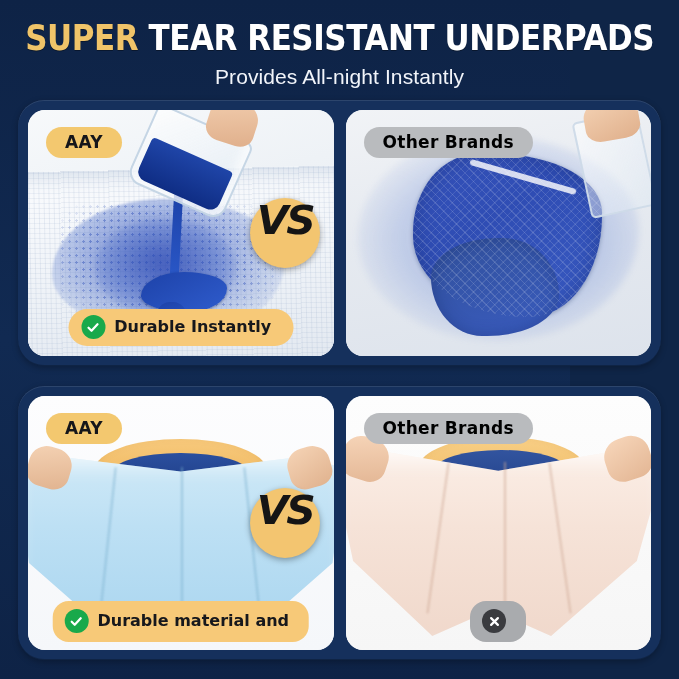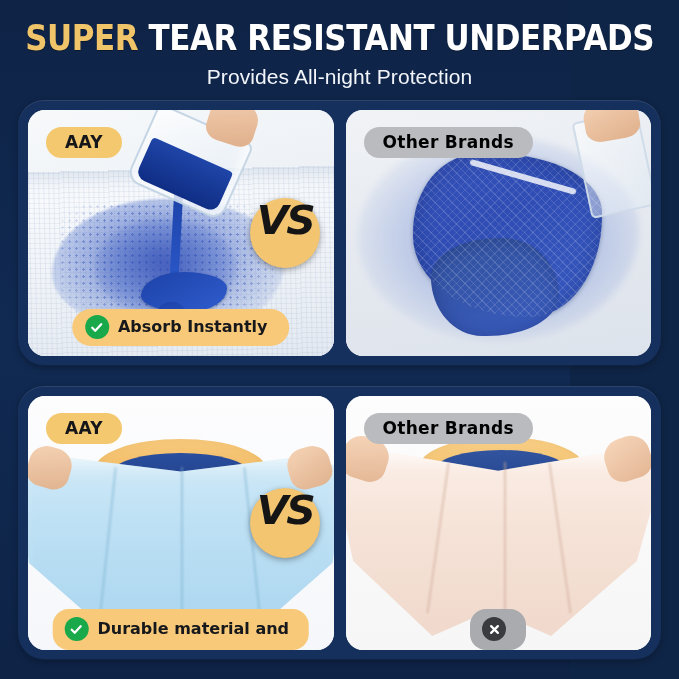--- a/index.html
+++ b/index.html
@@ -267,21 +267,21 @@
     display: flex; align-items: center; gap: 9px;
     padding: 6px 22px 7px 13px;
     border-radius: 999px;
     white-space: nowrap;
     font-family: "DejaVu Sans", sans-serif;
     font-size: 16px; font-weight: 700; color: #17181c;
     line-height: 1.18;
   }
   .result.gold { background: #f7c978; }
   .result.grey { background: #a9abae; color: #242528; }
-  .result.two { border-radius: 16px; padding: 8px 20px 9px 12px; bottom: 0; }
+  .result.two { border-radius: 16px; padding: 8px 20px 9px 12px; bottom: 8px; }
   .result .txt { display: flex; flex-direction: column; }
 
   .ico { width: 24px; height: 24px; border-radius: 50%; flex: 0 0 24px;
          display: flex; align-items: center; justify-content: center; }
   .ico.ok { background: #19a94b; }
   .ico.no { background: #3a3b3f; }
   .ico svg { display: block; }
 
   
   .vs {
@@ -301,21 +301,21 @@
   #vs1 { top: 233px; }
   #vs2 { top: 523px; }
 </style>
 </head>
 <body>
 
 <div class="page">
 
   <div class="header">
     <div class="title"><span class="hl">SUPER</span> <span>TEAR RESISTANT UNDERPADS</span></div>
-    <div class="subtitle">Provides All-night Protection</div>
+    <div class="subtitle">Provides All-night Instantly</div>
   </div>
 
   <div class="row-wrap" id="row1">
     <div class="panels">
 
       <div class="panel">
         <div class="scene scA">
           <div class="padcloth"></div>
           <div class="weave"></div>
           <div class="stain"></div>
@@ -327,21 +327,21 @@
           <div class="beaker"></div>
           <div class="hand"></div>
         </div>
         <div class="brand-badge gold">AAY</div>
         <div class="result gold">
           <span class="ico ok">
             <svg width="15" height="15" viewBox="0 0 16 16">
                 <path d="M3.2 8.3 L6.4 11.4 L12.8 4.6" stroke="#ffffff" stroke-width="2.4" fill="none" stroke-linecap="round" stroke-linejoin="round"></path>
               </svg>
           </span>
-          <span>Absorb Instantly</span>
+          <span>Durable Instantly</span>
         </div>
       </div>
 
       <div class="panel">
         <div class="scene scB">
           <div class="halo"></div>
           <div class="puddle"></div>
           <div class="puddle2"></div>
           <div class="tex"></div>
           <div class="glint"></div>

